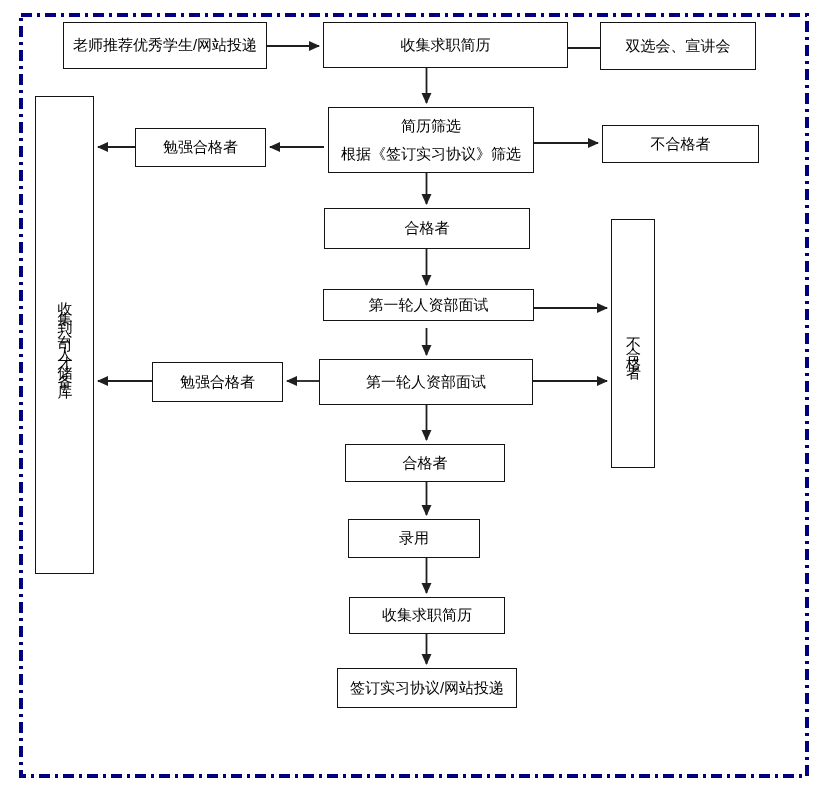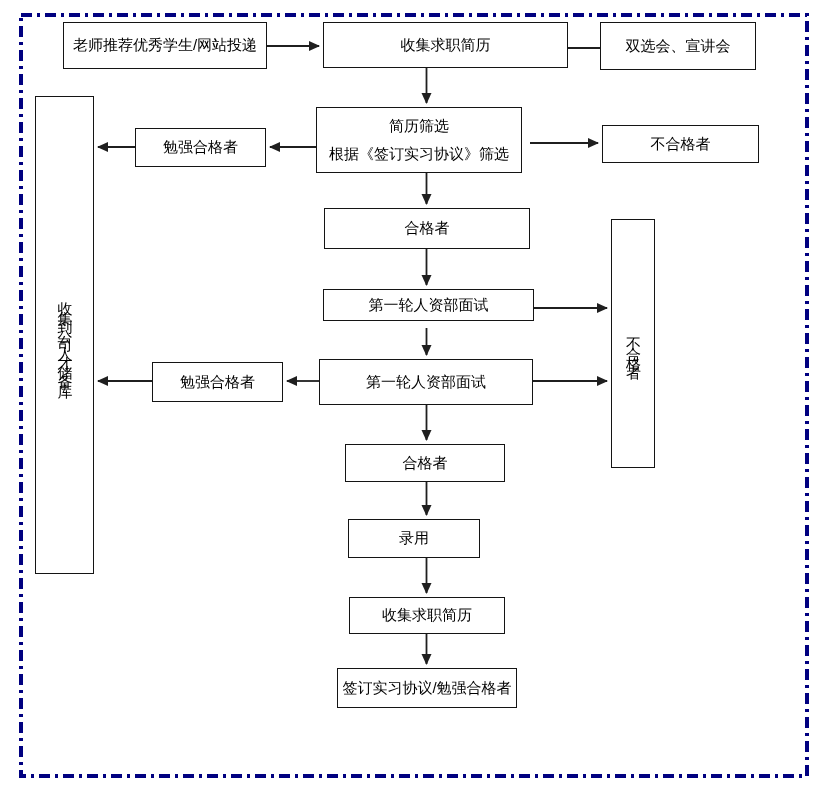--- a/index.html
+++ b/index.html
@@ -93,21 +93,21 @@
   </div>
 
   <div class="box" style="left:35px;top:96px;width:59px;height:478px">
     <span class="vtext">收集到公司人才储备库</span>
   </div>
 
   <div class="box" style="left:135px;top:128px;width:131px;height:39px">
     <span>勉强合格者</span>
   </div>
 
-  <div class="box two-line" style="left:316px;top:107px;width:206px;height:66px">
+  <div class="box two-line" style="left:328px;top:107px;width:206px;height:66px">
     <span>简历筛选</span>
     <span>根据《签订实习协议》筛选</span>
   </div>
 
   <div class="box" style="left:602px;top:125px;width:157px;height:38px">
     <span>不合格者</span>
   </div>
 
   <div class="box" style="left:324px;top:208px;width:206px;height:41px">
     <span>合格者</span>
@@ -135,16 +135,16 @@
 
   <div class="box" style="left:348px;top:519px;width:132px;height:39px">
     <span>录用</span>
   </div>
 
   <div class="box" style="left:349px;top:597px;width:156px;height:37px">
     <span>收集求职简历</span>
   </div>
 
   <div class="box" style="left:337px;top:668px;width:180px;height:40px">
-    <span>签订实习协议/勉强合格者</span>
+    <span>签订实习协议/网站投递</span>
   </div>
 
 </div>
 
 </body></html>

